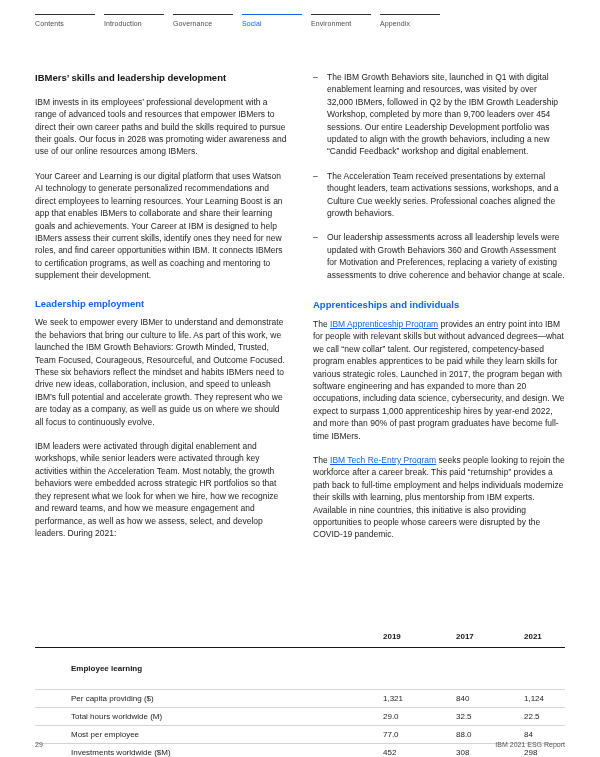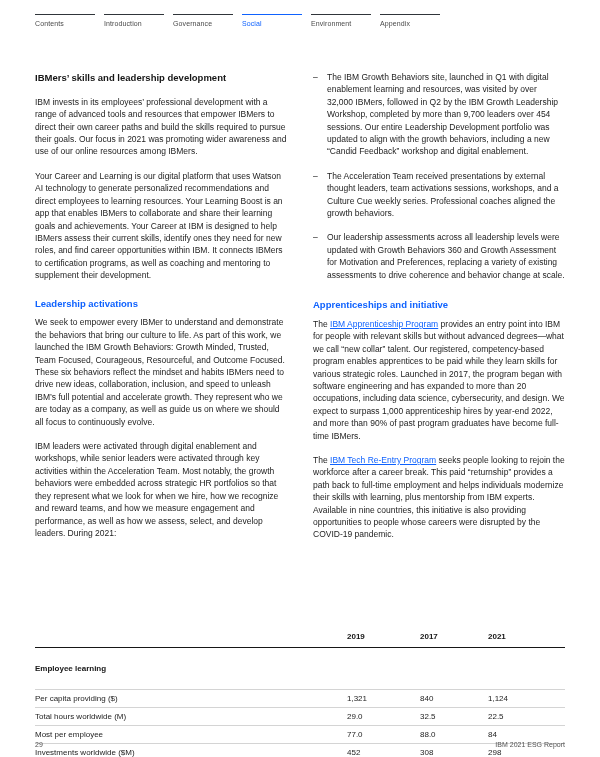--- a/index.html
+++ b/index.html
@@ -74,21 +74,21 @@
     left: 35px;
     right: 35px;
     top: 632px;
   }
   .trow {
     display: grid;
     grid-template-columns: 1fr 73px 68px 77px;
     font-size: 8px;
     align-items: center;
   }
-  .trow .cell { display: block; }
+  .trow .cell { display: block; margin-left: 36px; }
   .years-row { font-weight: bold; padding-bottom: 6px; }
   .section-row {
     font-weight: bold;
     border-top: 1px solid #161616;
     padding: 16px 0;
   }
   .data-row {
     border-top: 1px solid #d4d4d4;
     padding: 4px 0;
     color: #1d1d1d;
@@ -135,43 +135,43 @@
     </div>
     <div class="tab">
       <span>Appendix</span>
     </div>
   </nav>
 
   <main class="columns">
 
     <div class="col">
       <h1 class="doc-heading">IBMers’ skills and leadership development</h1>
-      <p class="body-para">IBM invests in its employees’ professional development with a range of advanced tools and resources that empower IBMers to direct their own career paths and build the skills required to pursue their goals. Our focus in 2021 was promoting wider awareness and use of our online resources among IBMers.</p>
+      <p class="body-para">IBM invests in its employees’ professional development with a range of advanced tools and resources that empower IBMers to direct their own career paths and build the skills required to pursue their goals. Our focus in 2028 was promoting wider awareness and use of our online resources among IBMers.</p>
       <p class="body-para">Your Career and Learning is our digital platform that uses Watson AI technology to generate personalized recommendations and direct employees to learning resources. Your Learning Boost is an app that enables IBMers to collaborate and share their learning goals and achievements. Your Career at IBM is designed to help IBMers assess their current skills, identify ones they need for new roles, and find career opportunities within IBM. It connects IBMers to certification programs, as well as coaching and mentoring to supplement their development.</p>
-      <h2 class="sub-heading first">Leadership activations</h2>
+      <h2 class="sub-heading first">Leadership employment</h2>
       <p class="body-para">We seek to empower every IBMer to understand and demonstrate the behaviors that bring our culture to life. As part of this work, we launched the IBM Growth Behaviors: Growth Minded, Trusted, Team Focused, Courageous, Resourceful, and Outcome Focused. These six behaviors reflect the mindset and habits IBMers need to drive new ideas, collaboration, inclusion, and speed to unleash IBM’s full potential and accelerate growth. They represent who we are today as a company, as well as guide us on where we should all focus to continuously evolve.</p>
       <p class="body-para">IBM leaders were activated through digital enablement and workshops, while senior leaders were activated through key activities within the Acceleration Team. Most notably, the growth behaviors were embedded across strategic HR portfolios so that they represent what we look for when we hire, how we recognize and reward teams, and how we measure engagement and performance, as well as how we assess, select, and develop leaders. During 2021:</p>
     </div>
 
     <div class="col">
 
       <div class="bullet">
         <span class="dash">–</span>
         <span class="btext">The IBM Growth Behaviors site, launched in Q1 with digital enablement learning and resources, was visited by over 32,000 IBMers, followed in Q2 by the IBM Growth Leadership Workshop, completed by more than 9,700 leaders over 454 sessions. Our entire Leadership Development portfolio was updated to align with the growth behaviors, including a new “Candid Feedback” workshop and digital enablement.</span>
       </div>
       <div class="bullet">
         <span class="dash">–</span>
         <span class="btext">The Acceleration Team received presentations by external thought leaders, team activations sessions, workshops, and a Culture Cue weekly series. Professional coaches aligned the growth behaviors.</span>
       </div>
       <div class="bullet">
         <span class="dash">–</span>
         <span class="btext">Our leadership assessments across all leadership levels were updated with Growth Behaviors 360 and Growth Assessment for Motivation and Preferences, replacing a variety of existing assessments to drive coherence and behavior change at scale.</span>
       </div>
 
-      <h2 class="sub-heading">Apprenticeships and initiative</h2>
+      <h2 class="sub-heading">Apprenticeships and individuals</h2>
 
       <p class="body-para"><span>The </span><a class="doc-link">IBM Apprenticeship Program</a><span> provides an entry point into IBM for people with relevant skills but without advanced degrees—what we call “new collar” talent. Our registered, competency-based program enables apprentices to be paid while they learn skills for various strategic roles. Launched in 2017, the program began with software engineering and has expanded to more than 20 occupations, including data science, cybersecurity, and design. We expect to surpass 1,000 apprenticeship hires by year-end 2022, and more than 90% of past program graduates have become full-time IBMers.</span></p>
 
       <p class="body-para"><span>The </span><a class="doc-link">IBM Tech Re-Entry Program</a><span> seeks people looking to rejoin the workforce after a career break. This paid “returnship” provides a path back to full-time employment and helps individuals modernize their skills with learning, plus mentorship from IBM experts. Available in nine countries, this initiative is also providing opportunities to people whose careers were disrupted by the COVID-19 pandemic.</span></p>
 
     </div>
   </main>
 
   <section class="table-section">
 

